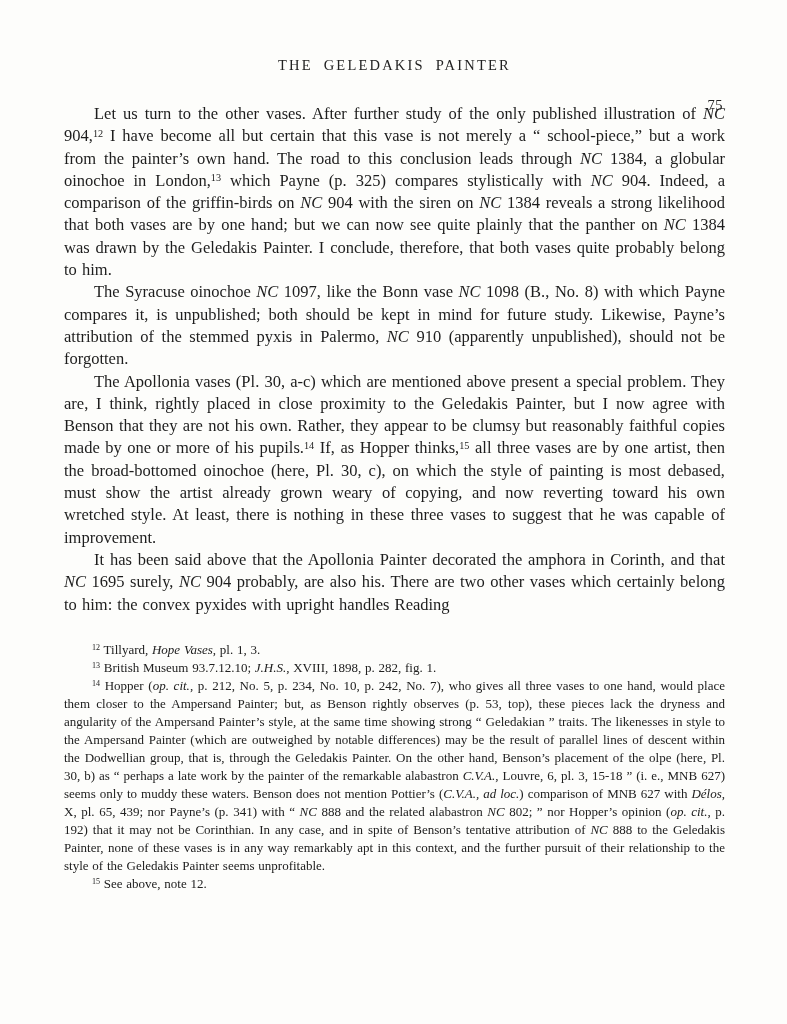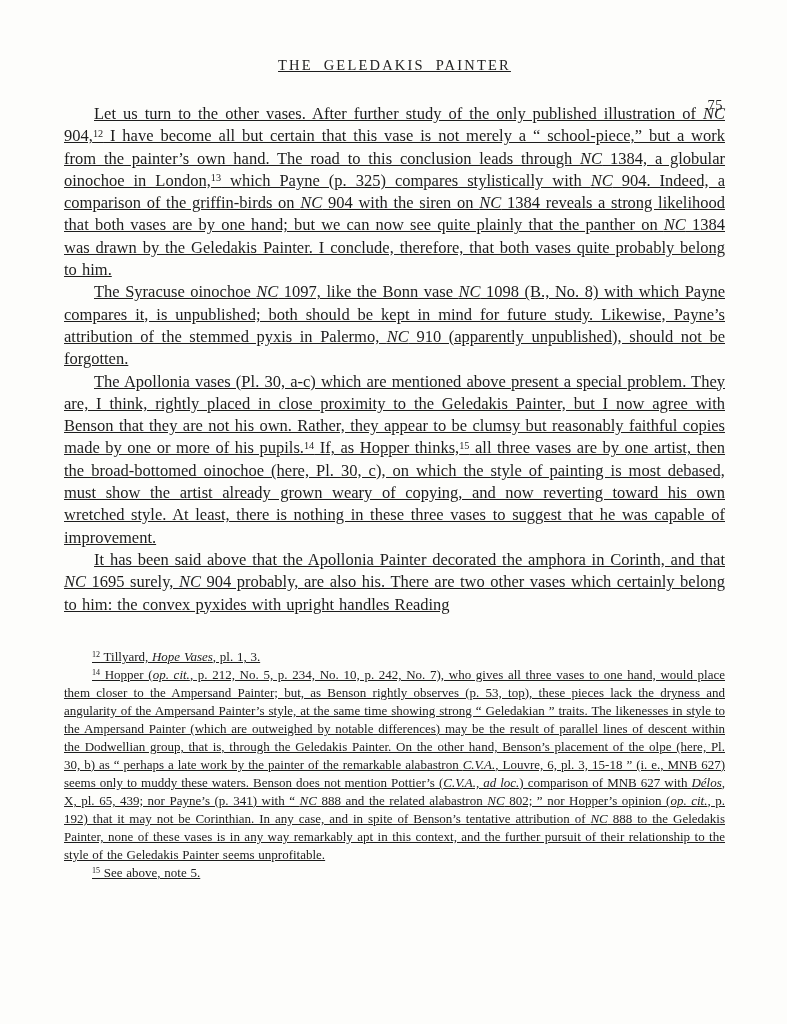--- a/index.html
+++ b/index.html
@@ -3,34 +3,34 @@
 <meta charset="utf-8">
 <style>
   * { margin:0; padding:0; box-sizing:border-box; }
   html, body { background:#ffffff; }
   body {
     width:787px; height:1024px; overflow:hidden;
     font-family:"Liberation Serif", "DejaVu Serif", serif;
     color:#1d1d1d;
     background:#fdfdfb;
   }
-  .page { width:787px; height:1024px; padding:57px 62px 7px 64px;text-decoration:underline; }
+  .page { width:787px; height:1024px; padding:57px 62px 7px 64px; }
   .running-head { position:relative; height:20px; margin-bottom:26px; }
   .running-title {
     text-align:center; font-size:14.5px; letter-spacing:2.2px; word-spacing:5px;
     color:#222;
   }
   .page-number { position:absolute; right:2px; top:0; font-size:14.5px; letter-spacing:0.5px; color:#222;margin-top:40px; }
   .body-text { }
   .body-para {
     font-size:16.5px; line-height:22.3px; text-align:justify;
     text-indent:30px; word-spacing:1px; color:#1d1d1d;
   }
   .body-para.no-indent { text-indent:0; }
-  .footnotes { margin-top:32px; }
+  .footnotes { margin-top:25px; }
   .footnote-para {
     font-size:13px; line-height:18px; text-align:justify;
     text-indent:28px; word-spacing:0.5px; color:#202020;
   }
   .italic { font-style:italic; }
   sup { font-size:62%; line-height:0; vertical-align:baseline; position:relative; top:-0.45em; }
 </style>
 </head>
 <body>
 
@@ -43,17 +43,18 @@
 
   <main class="body-text">
       <p class="body-para"><span>Let us turn to the other vases. After further study of the only published illustration of </span><span class="italic">NC</span><span> 904,</span><sup>12</sup><span> I have become all but certain that this vase is not merely a “ school-piece,” but a work from the painter’s own hand. The road to this conclusion leads through </span><span class="italic">NC</span><span> 1384, a globular oinochoe in London,</span><sup>13</sup><span> which Payne (p. 325) compares stylistically with </span><span class="italic">NC</span><span> 904. Indeed, a comparison of the griffin-birds on </span><span class="italic">NC</span><span> 904 with the siren on </span><span class="italic">NC</span><span> 1384 reveals a strong likelihood that both vases are by one hand; but we can now see quite plainly that the panther on </span><span class="italic">NC</span><span> 1384 was drawn by the Geledakis Painter. I conclude, therefore, that both vases quite probably belong to him.</span></p>
       <p class="body-para"><span>The Syracuse oinochoe </span><span class="italic">NC</span><span> 1097, like the Bonn vase </span><span class="italic">NC</span><span> 1098 (B., No. 8) with which Payne compares it, is unpublished; both should be kept in mind for future study. Likewise, Payne’s attribution of the stemmed pyxis in Palermo, </span><span class="italic">NC</span><span> 910 (apparently unpublished), should not be forgotten.</span></p>
       <p class="body-para"><span>The Apollonia vases (Pl. 30, a-c) which are mentioned above present a special problem. They are, I think, rightly placed in close proximity to the Geledakis Painter, but I now agree with Benson that they are not his own. Rather, they appear to be clumsy but reasonably faithful copies made by one or more of his pupils.</span><sup>14</sup><span> If, as Hopper thinks,</span><sup>15</sup><span> all three vases are by one artist, then the broad-bottomed oinochoe (here, Pl. 30, c), on which the style of painting is most debased, must show the artist already grown weary of copying, and now reverting toward his own wretched style. At least, there is nothing in these three vases to suggest that he was capable of improvement.</span></p>
       <p class="body-para"><span>It has been said above that the Apollonia Painter decorated the amphora in Corinth, and that </span><span class="italic">NC</span><span> 1695 surely, </span><span class="italic">NC</span><span> 904 probably, are also his. There are two other vases which certainly belong to him: the convex pyxides with upright handles Reading</span></p>
     </main>
 
   <section class="footnotes">
       <p class="footnote-para"><sup>12</sup><span> Tillyard, </span><span class="italic">Hope Vases</span><span>, pl. 1, 3.</span></p>
+      <p class="footnote-para"><sup>13</sup><span> British Museum 93.7.12.10; </span><span class="italic">J.H.S.</span><span>, XVIII, 1898, p. 282, fig. 1.</span></p>
       <p class="footnote-para"><sup>14</sup><span> Hopper (</span><span class="italic">op. cit.</span><span>, p. 212, No. 5, p. 234, No. 10, p. 242, No. 7), who gives all three vases to one hand, would place them closer to the Ampersand Painter; but, as Benson rightly observes (p. 53, top), these pieces lack the dryness and angularity of the Ampersand Painter’s style, at the same time showing strong “ Geledakian ” traits. The likenesses in style to the Ampersand Painter (which are outweighed by notable differences) may be the result of parallel lines of descent within the Dodwellian group, that is, through the Geledakis Painter. On the other hand, Benson’s placement of the olpe (here, Pl. 30, b) as “ perhaps a late work by the painter of the remarkable alabastron </span><span class="italic">C.V.A.</span><span>, Louvre, 6, pl. 3, 15-18 ” (i. e., MNB 627) seems only to muddy these waters. Benson does not mention Pottier’s (</span><span class="italic">C.V.A., ad loc.</span><span>) comparison of MNB 627 with </span><span class="italic">Délos</span><span>, X, pl. 65, 439; nor Payne’s (p. 341) with “ </span><span class="italic">NC</span><span> 888 and the related alabastron </span><span class="italic">NC</span><span> 802; ” nor Hopper’s opinion (</span><span class="italic">op. cit.</span><span>, p. 192) that it may not be Corinthian. In any case, and in spite of Benson’s tentative attribution of </span><span class="italic">NC</span><span> 888 to the Geledakis Painter, none of these vases is in any way remarkably apt in this context, and the further pursuit of their relationship to the style of the Geledakis Painter seems unprofitable.</span></p>
-      <p class="footnote-para"><sup>15</sup><span> See above, note 5.</span></p>
+      <p class="footnote-para"><sup>15</sup><span> See above, note 12.</span></p>
     </section>
 
 </div>
 
 </body></html>

